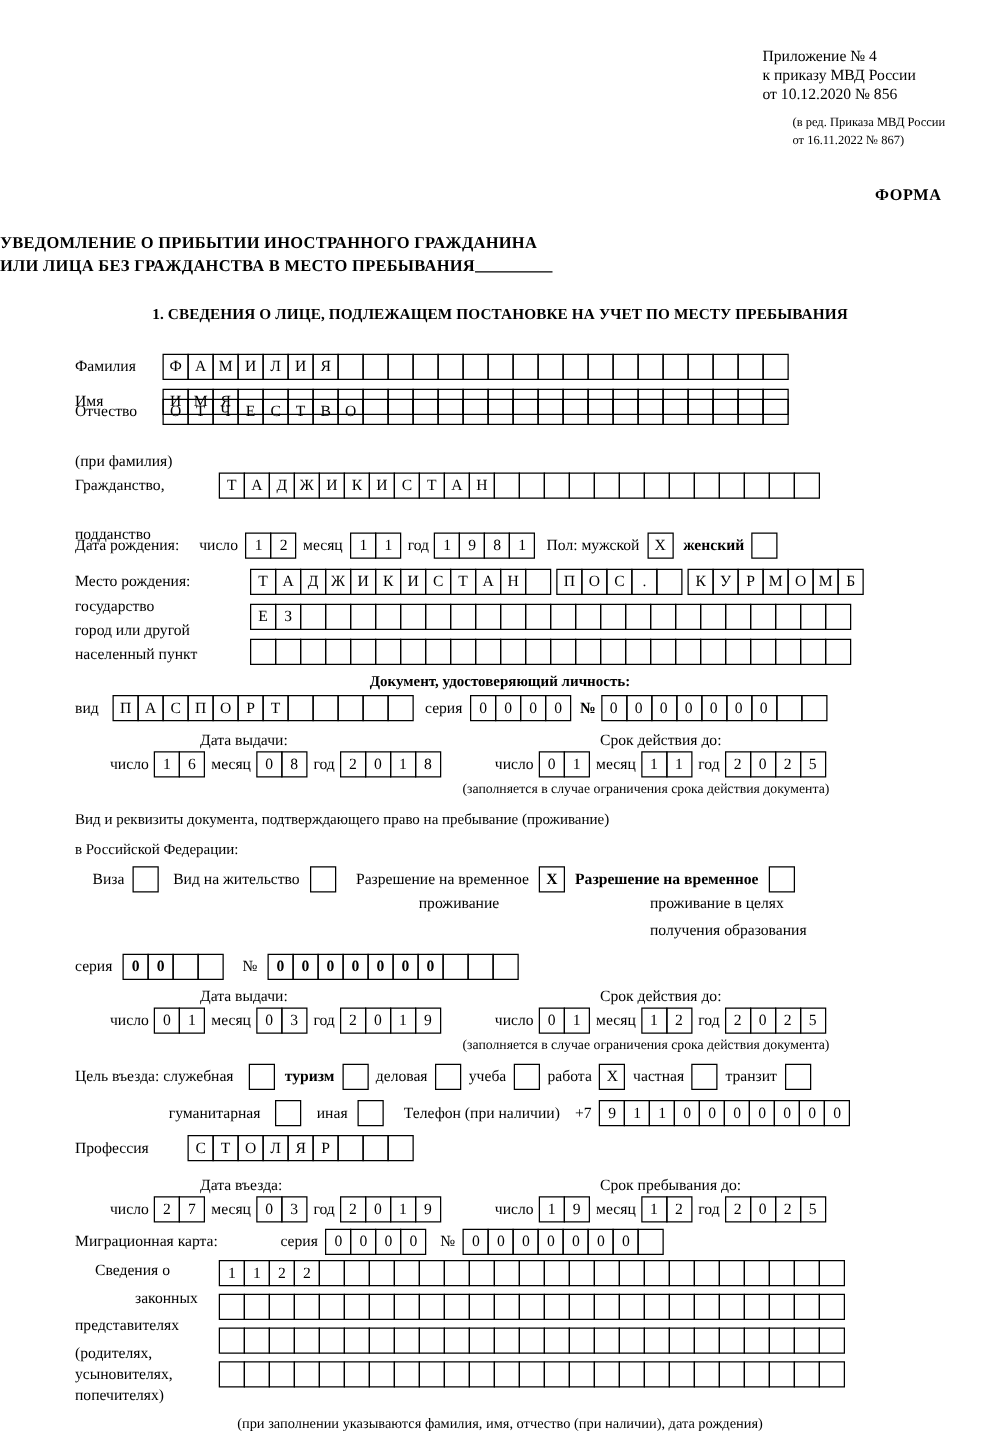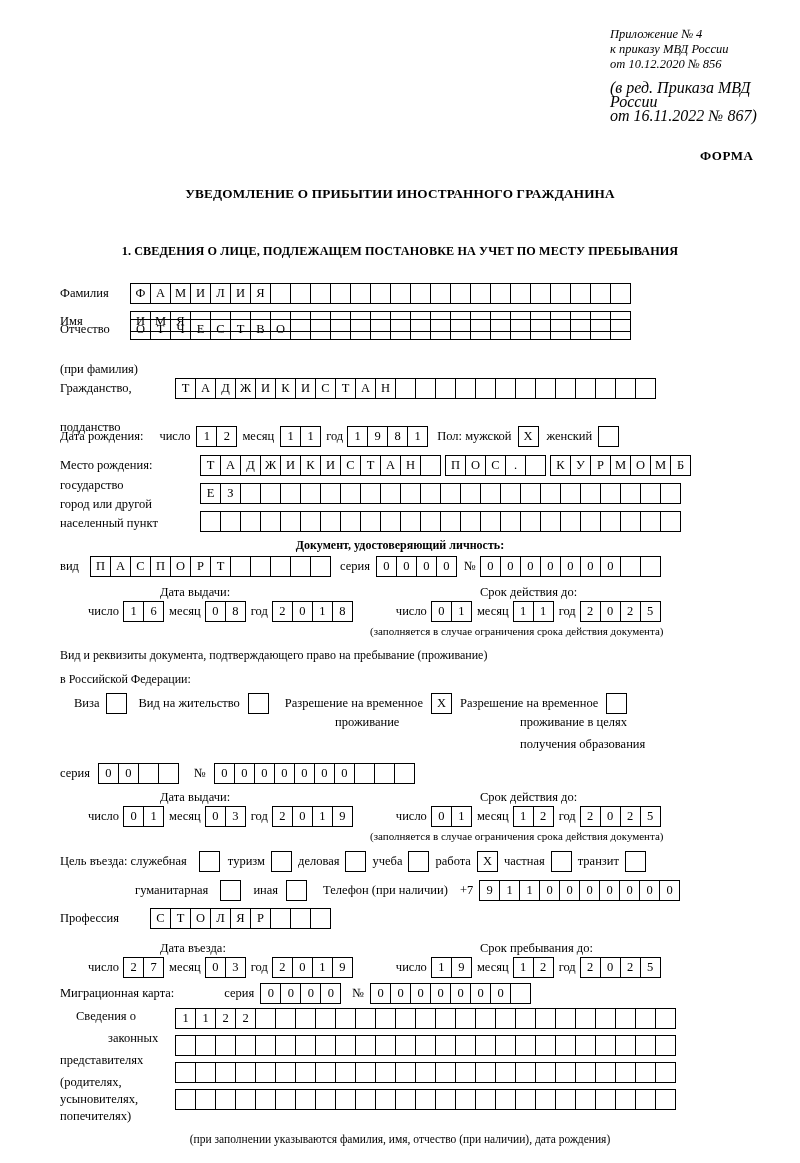--- a/index.html
+++ b/index.html
@@ -8,31 +8,31 @@
     background:#ffffff;
     font-family:"Liberation Serif", serif;
     color:#000;
     position:relative;
     overflow:hidden;
   }
   .page{position:relative;width:800px;height:1163px;padding:0;box-sizing:border-box;}
 
   
   .hdr{
-    position:absolute;left:610px;top:27px;width:180px;
-    font-size:12.5px;line-height:15px;font-style:italic;
+    position:absolute;left:610px;top:38px;width:180px;
+    font-size:12.5px;line-height:15px;
   }
-  .hdr .small{font-size:16px;line-height:14px;margin-top:9px;}
+  .hdr .small{font-size:10px;line-height:14px;margin-top:9px;margin-left:24px;}
   .forma{
     position:absolute;left:700px;top:148px;
     font-weight:bold;font-size:13px;letter-spacing:.5px;
   }
 
   .title{
-    position:absolute;left:0;top:184px;width:800px;text-align:center;
+    position:absolute;left:0;top:184px;width:800px;text-align:left;
     font-weight:bold;font-size:13.2px;line-height:19px;letter-spacing:.2px;
   }
   .title .ul{display:inline-block;width:62px;border-bottom:1px solid #000;height:13px;vertical-align:-1px;}
 
   .section1{
     position:absolute;left:0;top:244px;width:800px;text-align:center;
     font-weight:bold;font-size:12.2px;letter-spacing:.1px;
   }
 
   
@@ -55,41 +55,42 @@
 
   .cb{ 
     width:21px;height:21px;border:1px solid #000;box-sizing:border-box;
     font-size:12.5px;line-height:19px;text-align:center;display:inline-block;
   }
 
   .note{font-size:11px;}
   .center-note{position:absolute;text-align:center;width:800px;font-size:11.5px;}
   .ml4{margin-left:4px;}
   .ml6{margin-left:6px;}
-  .ml8{margin-left:8px;}
+  .ml8{margin-left:8px;font-weight:bold;}
   .ml10{margin-left:10px;}
   .ml12{margin-left:12px;}
   .ml16{margin-left:16px;}
 </style>
 </head>
 <body>
 
 <div class="page">
 
   <div class="hdr">
     <div>Приложение № 4</div>
     <div>к приказу МВД России</div>
     <div>от 10.12.2020 № 856</div>
     <div class="small">(в ред. Приказа МВД России</div>
     <div class="small" style="margin-top:0">от 16.11.2022 № 867)</div>
   </div>
   <div class="forma">ФОРМА</div>
 
   <div class="title">
     <div>УВЕДОМЛЕНИЕ О ПРИБЫТИИ ИНОСТРАННОГО ГРАЖДАНИНА</div>
+    <div><span>ИЛИ ЛИЦА БЕЗ ГРАЖДАНСТВА В МЕСТО ПРЕБЫВАНИЯ</span><span class="ul"></span></div>
   </div>
 
   <div class="section1">1. СВЕДЕНИЯ О ЛИЦЕ, ПОДЛЕЖАЩЕМ ПОСТАНОВКЕ НА УЧЕТ ПО МЕСТУ ПРЕБЫВАНИЯ</div>
 
   <div class="row" style="left:60px;top:283px;">
     <div class="lbl" style="width:70px">Фамилия</div>
     <div class="cells" id="cells-surname">
         <div class="c">Ф</div>
         <div class="c">А</div>
         <div class="c">М</div>

